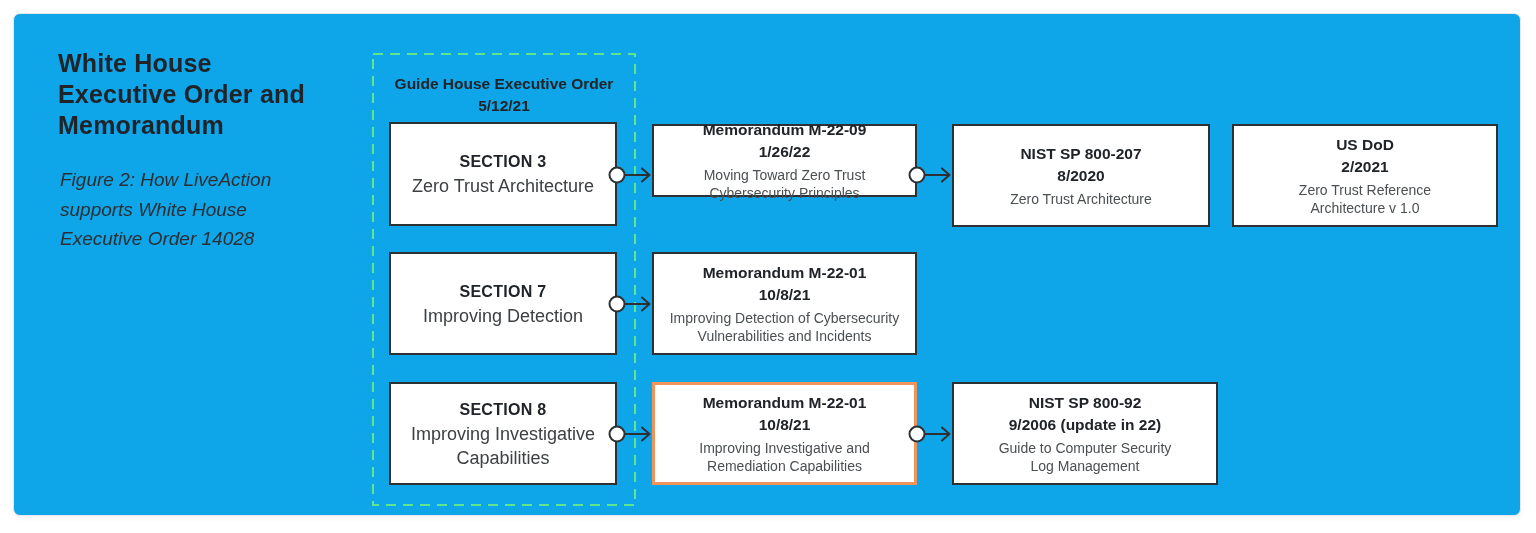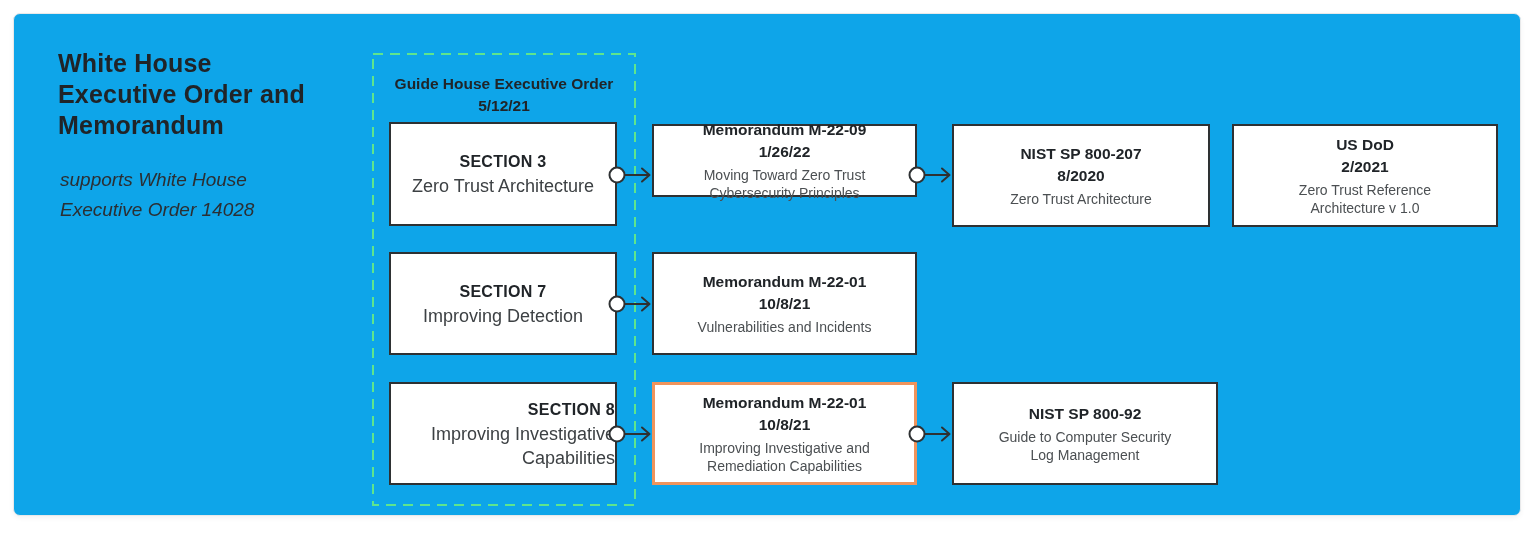--- a/index.html
+++ b/index.html
@@ -60,21 +60,21 @@
   .doc-date{ font-size:15.5px; font-weight:700; line-height:22px; color:var(--text-dark); }
   .doc-desc{ font-size:14px; font-weight:400; line-height:18px; color:var(--text-muted); margin-top:3px; }
   
   .connector{ position:absolute; width:48px; height:24px; }
   .connector circle{ fill:#ffffff; stroke:var(--box-border); stroke-width:2; }
   .connector line, .connector path{ fill:none; stroke:var(--box-border); stroke-width:2; stroke-linecap:round; stroke-linejoin:round; }
 
   
   #sec3{ left:375px; top:108px; width:228px; height:104px; }
   #sec7{ left:375px; top:238px; width:228px; height:103px; }
-  #sec8{ left:375px; top:368px; width:228px; height:103px;align-items:flex-end; }
+  #sec8{ left:375px; top:368px; width:228px; height:103px; }
   #memo1{ left:638px; top:110px; width:265px; height:73px; }
   #memo2{ left:638px; top:238px; width:265px; height:103px; }
   #memo3{ left:638px; top:368px; width:265px; height:103px; }
   #nist207{ left:938px; top:110px; width:258px; height:103px; }
   #dod{ left:1218px; top:110px; width:266px; height:103px; }
   #nist92{ left:938px; top:368px; width:266px; height:103px; }
   #conn1{ left:594px; top:149px; }
   #conn2{ left:894px; top:149px; }
   #conn3{ left:594px; top:278px; }
   #conn4{ left:594px; top:408px; }
@@ -86,20 +86,21 @@
 <div class="stage">
   <div class="card">
 
     <div class="fig-title">
       <div>White House</div>
       <div>Executive Order and</div>
       <div>Memorandum</div>
     </div>
 
     <div class="fig-caption">
+      <div>Figure 2: How LiveAction</div>
       <div>supports White House</div>
       <div>Executive Order 14028</div>
     </div>
 
     <svg class="eo-outline" viewBox="0 0 264 453">
       <rect x="1" y="1" width="262" height="451"></rect>
     </svg>
 
     <div class="eo-label">
       <div>Guide House Executive Order</div>
@@ -148,35 +149,37 @@
       <div class="doc-desc">
         <div>Zero Trust Reference</div>
         <div>Architecture v 1.0</div>
       </div>
     </div>
 
     <div class="node" id="memo2">
       <div class="doc-title">Memorandum M-22-01</div>
       <div class="doc-date">10/8/21</div>
       <div class="doc-desc">
+        <div>Improving Detection of Cybersecurity</div>
         <div>Vulnerabilities and Incidents</div>
       </div>
     </div>
 
     <div class="node highlight" id="memo3">
       <div class="doc-title">Memorandum M-22-01</div>
       <div class="doc-date">10/8/21</div>
       <div class="doc-desc">
         <div>Improving Investigative and</div>
         <div>Remediation Capabilities</div>
       </div>
     </div>
 
     <div class="node" id="nist92">
       <div class="doc-title">NIST SP 800-92</div>
+      <div class="doc-date">9/2006 (update in 22)</div>
       <div class="doc-desc">
         <div>Guide to Computer Security</div>
         <div>Log Management</div>
       </div>
     </div>
 
     <svg class="connector" id="conn1" viewBox="0 0 48 24">
       <line x1="16.5" y1="12" x2="40" y2="12"></line>
       <path d="M34 5.5 L41.5 12 L34 18.5"></path>
       <circle cx="9" cy="12" r="7.5"></circle>

